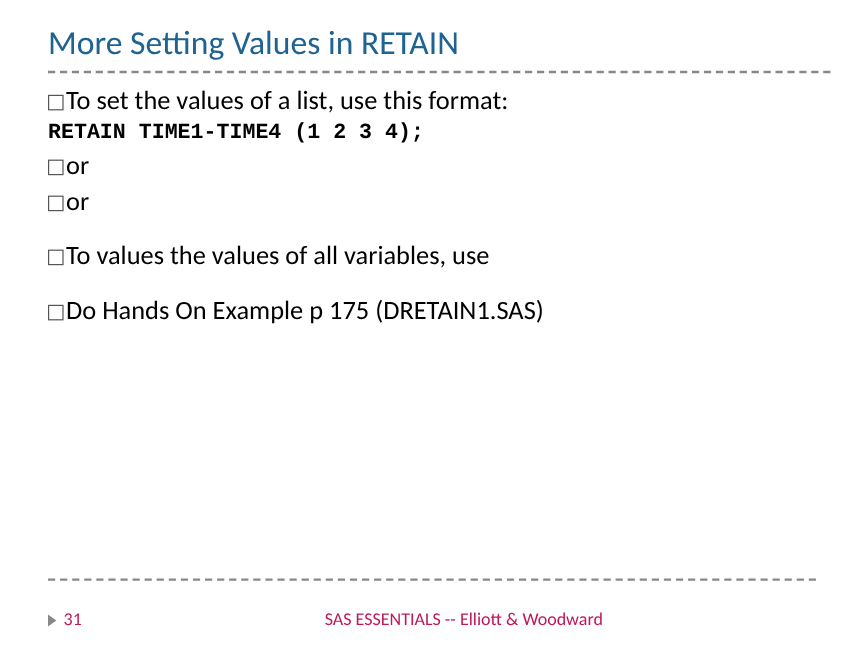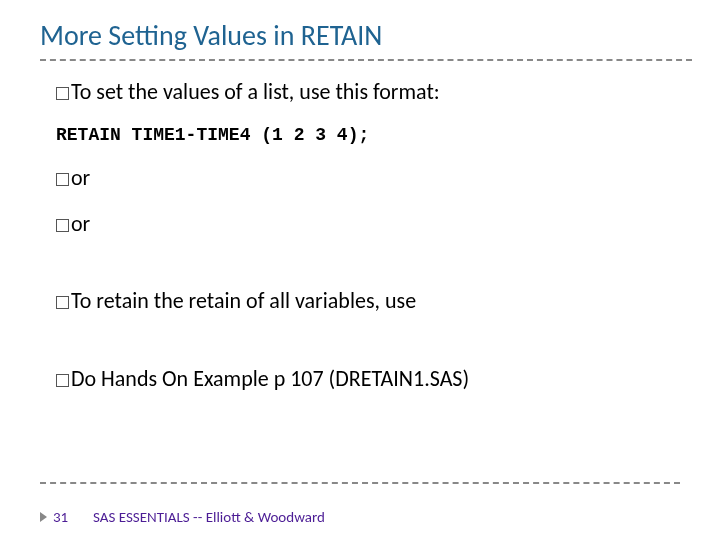--- a/index.html
+++ b/index.html
@@ -29,21 +29,21 @@
     border-top: 2px dashed #888;
     margin: 0 0 8px 0;
   }
   .body {
     font-size: 22px;
     color: #000;
     line-height: 1.35;
   }
   .bullet {
     display: block;
-    margin: 16px;
+    margin: 0;
     padding: 0;
   }
   .sq {
     display: inline-block;
     width: 13px;
     height: 13px;
     border: 1.5px solid #555;
     box-sizing: border-box;
     margin-right: 2px;
     position: relative;
@@ -65,37 +65,38 @@
     bottom: 48px;
     border: none;
     border-top: 2px dashed #888;
   }
   .footer {
     position: absolute;
     left: 40px;
     right: 40px;
     bottom: 14px;
     font-size: 15px;
-    color: #4c1d95;
+    color: #be185d;
     display: flex;
     align-items: center;
   }
   .foot-arrow {
     display: inline-block;
     width: 0; height: 0;
     border-top: 5px solid transparent;
     border-bottom: 5px solid transparent;
     border-left: 7px solid #888;
     margin-right: 6px;
   }
   .page-num {
     width: 40px;
   }
   .foot-text {
     flex: 1;
+    text-align: center;
   }
   .b { font-weight: normal; }
 </style>
 </head>
 <body>
 
 <div class="slide">
   <h1 class="title">More Setting Values in RETAIN</h1>
   <hr class="title-rule">
 
@@ -108,27 +109,27 @@
     <div class="bullet">
       <span class="sq"></span><span>or</span>
     </div>
     <div class="bullet">
       <span class="sq"></span><span>or</span>
     </div>
 
     <div class="space-para"></div>
 
     <div class="bullet">
-      <span class="sq"></span><span>To retain the retain of </span><span class="b">all</span><span> variables, use</span>
+      <span class="sq"></span><span>To values the values of </span><span class="b">all</span><span> variables, use</span>
     </div>
 
     <div class="space-para"></div>
 
     <div class="bullet">
-      <span class="sq"></span><span>Do Hands On Example p 107 (DRETAIN1.SAS)</span>
+      <span class="sq"></span><span>Do Hands On Example p 175 (DRETAIN1.SAS)</span>
     </div>
   </div>
 
   <hr class="footer-rule">
   <div class="footer">
     <span class="foot-arrow"></span>
     <span class="page-num">31</span>
     <span class="foot-text">SAS ESSENTIALS -- Elliott &amp; Woodward</span>
   </div>
 </div>

